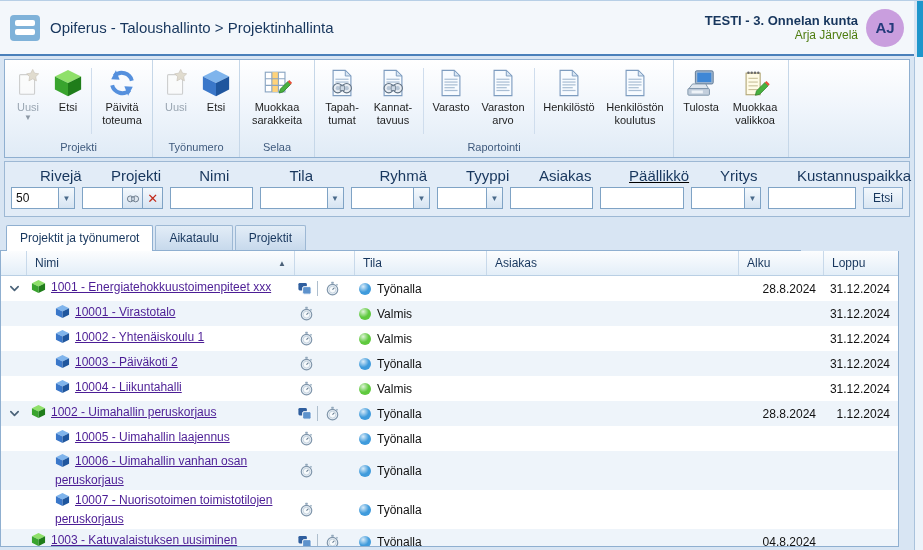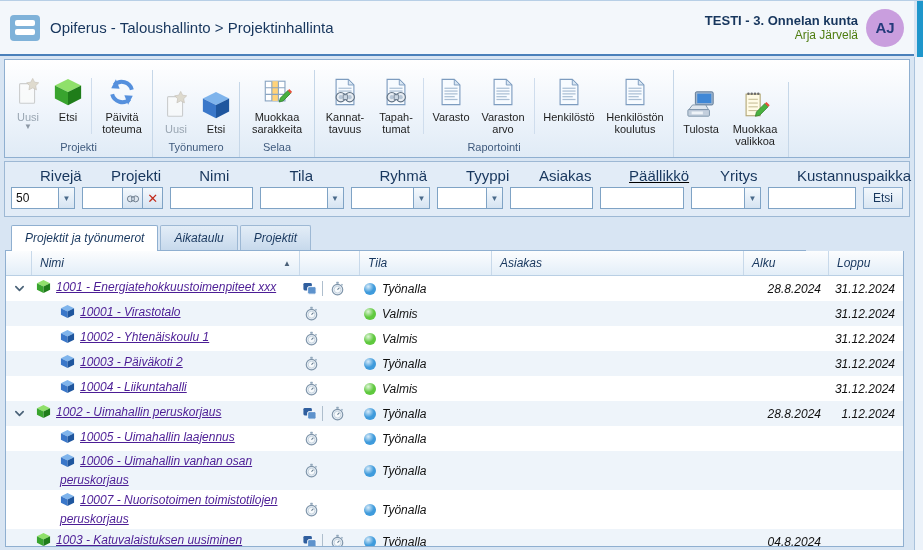--- a/index.html
+++ b/index.html
@@ -22,21 +22,21 @@
   .avatar { width:38px; height:38px; border-radius:50%; background:#c99ede;
     display:flex; align-items:center; justify-content:center;
     font-size:15px; font-weight:bold; color:#243a7a; }
   .edge-top { position:absolute; right:0; top:0; width:6px; height:56px; background:#1e96cb; z-index:5;}
   .edge-side { position:absolute; right:0; top:56px; bottom:0; width:9px;
     background:#edf3fa; border-left:1px solid #a9c2dc; z-index:5;}
   .main { margin-right:9px; }
   
   .ribbon-wrap { padding:3px 4px; }
   .ribbon { border:1px solid #8fafd0; height:99px; display:flex;
-    background:linear-gradient(180deg,#ffffff,#eef4fb 55%,#e0ebf6);align-items:flex-end; }
+    background:linear-gradient(180deg,#ffffff,#eef4fb 55%,#e0ebf6); }
   .rgroup { display:flex; flex-direction:column; border-right:1px solid #c6d7e8; padding:4px 3px 0; }
   .rbtns { display:flex; flex:1; align-items:stretch; }
   .rbtn { display:flex; flex-direction:column; align-items:center; padding:2px 2px; cursor:pointer; }
   .ricon { height:33px; display:flex; align-items:center; justify-content:center; }
   .ricon svg { width:30px; height:30px; }
   .rlabel { font-size:11px; color:#1e1e1e; text-align:center; line-height:1.15; margin-top:2px; }
   .rbtn.disabled .rlabel { color:#9aa6b2; }
   .rbtn.disabled .ricon { filter:grayscale(.85); opacity:.6; }
   .rdrop { font-size:8px; color:#8d98a5; line-height:6px; margin-top:1px; }
   .rsep-thin { width:1px; background:#cfdded; margin:4px 3px; }
@@ -53,21 +53,21 @@
     background:linear-gradient(#f4f9fd,#d6e4f2); display:flex; align-items:center;
     justify-content:center; font-size:8px; color:#4a6a8a; cursor:pointer; }
   .fbtn { width:20px; flex:none; border:1px solid #7fa3c5; border-left:none;
     background:linear-gradient(#f4f9fd,#d6e4f2); display:flex; align-items:center;
     justify-content:center; cursor:pointer; }
   .fbtn svg { width:14px; height:14px; }
   .fbtn.clear { color:#c22a1a; font-weight:bold; font-size:13px; }
   .etsi-btn { margin-left:auto; height:22px; padding:0 9px; font-size:12px; color:#17365d;
     background:linear-gradient(#f2f7fc,#d9e6f3); border:1px solid #8fafd0; cursor:pointer; font-family:inherit; }
   
-  .tabzone { margin-left:5px; width:801px;font-style:italic; }
+  .tabzone { width:801px; }
   .tabbar { display:flex; padding:6px 0 0 6px; border-bottom:1px solid #8fafd0; }
   .tab { font-size:12px; color:#17365d; padding:5px 13px; margin-right:2px;
     background:linear-gradient(#e3edf7,#c7d9ec); border:1px solid #9db8d4; border-bottom:none;
     border-radius:2px 2px 0 0; cursor:pointer; white-space:nowrap; }
   .tab.active { background:#fff; border-color:#8fafd0; margin-bottom:-1px; padding-bottom:6px; }
   
   .grid { width:899px; border:1px solid #8fafd0; border-top:none; background:#fff; overflow:hidden; height:296px; }
   .ghead { display:flex; height:25px; background:linear-gradient(#fcfdfe,#e3eef8);
     border-bottom:1px solid #b9cfe4; }
   .hc { border-right:1px solid #c8d9ea; display:flex; align-items:center;
@@ -197,65 +197,65 @@
                   <path d="M27.5 14.5l3 3 1.6-1.6-3-3z" fill="#e8503a"></path>
                 </svg>
               </div>
               <div class="rlabel">Muokkaa sarakkeita</div>
             </div>
           </div>
           <div class="rgroup-label">Selaa</div>
         </div>
         <div class="rgroup">
           <div class="rbtns">
-            <div class="rbtn" style="width: 54px;">
+            <div class="rbtn" style="width: 48px;">
               <div class="ricon">
                 <svg viewBox="0 0 32 32">
                   <path d="M6.5 2.5h13l6 6v21h-19z" fill="#f7fbff" stroke="#7d9cbf" stroke-width="1.2"></path>
                   <path d="M19.5 2.5v6h6z" fill="#d9e7f4" stroke="#7d9cbf" stroke-width="1"></path>
                   <g stroke="#a9bed4" stroke-width="1.3">
                     <line x1="9" y1="12" x2="23" y2="12"></line>
                     <line x1="9" y1="15" x2="23" y2="15"></line>
                     <line x1="9" y1="18" x2="23" y2="18"></line>
                     <line x1="9" y1="21" x2="20" y2="21"></line>
                     <line x1="9" y1="24" x2="23" y2="24"></line>
                   </g>
                   <g>
                     <circle cx="11.5" cy="21.5" r="5" fill="#e8edf3" stroke="#5f7082" stroke-width="1.2"></circle>
                     <circle cx="21" cy="21.5" r="5" fill="#e8edf3" stroke="#5f7082" stroke-width="1.2"></circle>
                     <circle cx="11.5" cy="21.5" r="2.2" fill="#b7c6d6"></circle>
                     <circle cx="21" cy="21.5" r="2.2" fill="#b7c6d6"></circle>
                     <rect x="14" y="19" width="4.5" height="5" fill="#cdd8e4" stroke="#5f7082" stroke-width=".8"></rect>
                   </g>
                 </svg>
               </div>
-              <div class="rlabel">Kannat-tavuus</div>
-            </div>
-            <div class="rbtn" style="width: 48px;">
+              <div class="rlabel">Tapah-tumat</div>
+            </div>
+            <div class="rbtn" style="width: 54px;">
               <div class="ricon">
                 <svg viewBox="0 0 32 32">
                   <path d="M6.5 2.5h13l6 6v21h-19z" fill="#f7fbff" stroke="#7d9cbf" stroke-width="1.2"></path>
                   <path d="M19.5 2.5v6h6z" fill="#d9e7f4" stroke="#7d9cbf" stroke-width="1"></path>
                   <g stroke="#a9bed4" stroke-width="1.3">
                     <line x1="9" y1="12" x2="23" y2="12"></line>
                     <line x1="9" y1="15" x2="23" y2="15"></line>
                     <line x1="9" y1="18" x2="23" y2="18"></line>
                     <line x1="9" y1="21" x2="20" y2="21"></line>
                     <line x1="9" y1="24" x2="23" y2="24"></line>
                   </g>
                   <g>
                     <circle cx="11.5" cy="21.5" r="5" fill="#e8edf3" stroke="#5f7082" stroke-width="1.2"></circle>
                     <circle cx="21" cy="21.5" r="5" fill="#e8edf3" stroke="#5f7082" stroke-width="1.2"></circle>
                     <circle cx="11.5" cy="21.5" r="2.2" fill="#b7c6d6"></circle>
                     <circle cx="21" cy="21.5" r="2.2" fill="#b7c6d6"></circle>
                     <rect x="14" y="19" width="4.5" height="5" fill="#cdd8e4" stroke="#5f7082" stroke-width=".8"></rect>
                   </g>
                 </svg>
               </div>
-              <div class="rlabel">Tapah-tumat</div>
+              <div class="rlabel">Kannat-tavuus</div>
             </div>
             <div class="rsep-thin"></div>
             <div class="rbtn" style="width: 48px;">
               <div class="ricon">
                 <svg viewBox="0 0 32 32">
                   <path d="M6.5 2.5h13l6 6v21h-19z" fill="#f7fbff" stroke="#7d9cbf" stroke-width="1.2"></path>
                   <path d="M19.5 2.5v6h6z" fill="#d9e7f4" stroke="#7d9cbf" stroke-width="1"></path>
                   <g stroke="#a9bed4" stroke-width="1.3">
                     <line x1="9" y1="12" x2="23" y2="12"></line>
                     <line x1="9" y1="15" x2="23" y2="15"></line>

